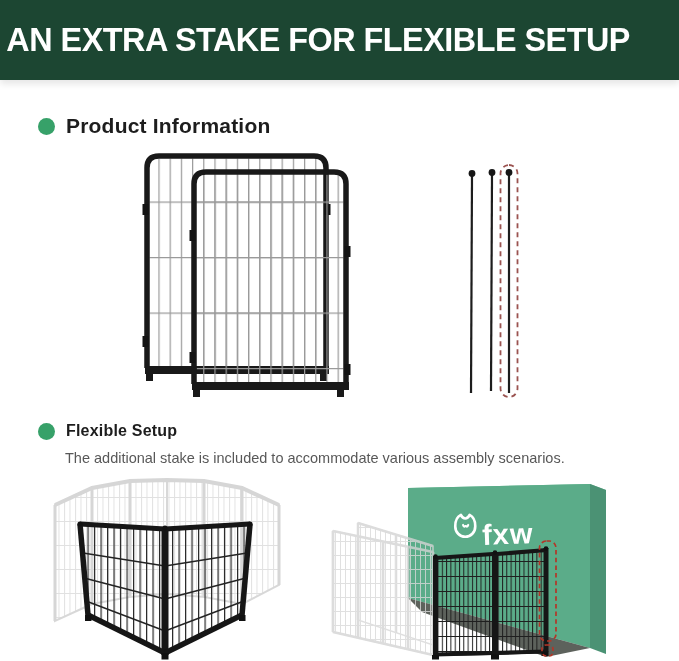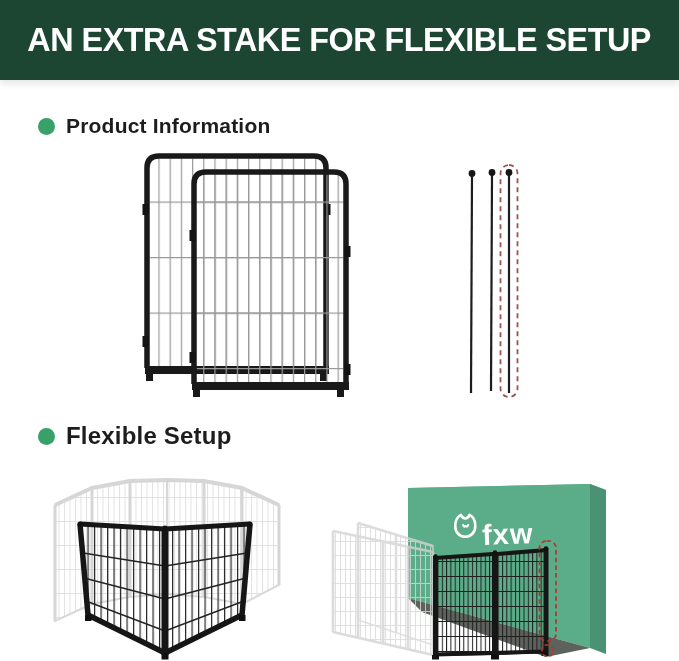--- a/index.html
+++ b/index.html
@@ -1,33 +1,33 @@
 <!DOCTYPE html>
 <html><head>
 <meta charset="utf-8">
 <style>
   html,body{margin:0;padding:0;background:#fff;}
   #app{position:relative;width:679px;height:661px;background:#ffffff;overflow:hidden;
        font-family:"Liberation Sans",sans-serif;}
 
   
   .banner{position:absolute;left:0;top:0;width:679px;height:80px;background:#1c4632;
-          display:flex;align-items:center;justify-content:center;
+          display:flex;align-items:center;
           box-shadow:0 4px 7px rgba(0,0,0,.10);}
   .banner h1{margin:0;color:#ffffff;font-size:33px;font-weight:700;letter-spacing:-.5px;
              white-space:nowrap;transform:scaleX(.98);}
 
   
   .sec-head{position:absolute;display:flex;align-items:center;gap:11px;}
   .sec-head .dot{width:17px;height:17px;border-radius:50%;background:#37a169;flex:0 0 auto;}
   .sec-head .txt{color:#1d1d1d;font-weight:700;letter-spacing:.2px;}
   #head-product{left:38px;top:104px;margin-top:10px;}
   #head-product .txt{font-size:21px;}
   #head-flex{left:38px;top:422px;}
-  #head-flex .txt{font-size:24px;}
+  #head-flex .txt{font-size:16px;}
   .subtitle{position:absolute;left:65px;top:450px;font-size:14.5px;color:#585858;}
 
   
   .fig{position:absolute;}
   #fig-panels{left:136px;top:146px;}
   #fig-stakes{left:452px;top:158px;}
   #fig-octagon{left:42px;top:473px;}
   #fig-wall{left:330px;top:471px;}
 
   svg{display:block;}
@@ -90,20 +90,21 @@
       <line x1="57" y1="17" x2="57" y2="235" stroke="#1d1d1d" stroke-width="2.2"></line>
       <circle cx="57" cy="14.5" r="3.4" fill="#161616"></circle>
     </g>
     <rect x="48.5" y="7" width="17" height="232" rx="8.5" fill="none" stroke="#9b5350" stroke-width="1.8" stroke-dasharray="5 4"></rect>
   </svg>
 
   <div class="sec-head" id="head-flex">
     <span class="dot"></span>
     <span class="txt">Flexible Setup</span>
   </div>
+  <div class="subtitle">The additional stake is included to accommodate various assembly scenarios.</div>
 
   <svg class="fig" id="fig-octagon" width="250" height="188" viewBox="0 0 250 188">
     <defs>
       <pattern id="pGridLightA" width="5.5" height="24" patternUnits="userSpaceOnUse">
         <path d="M0.5,0 V24 M0,0.5 H5.5" stroke="#dcdcdc" stroke-width="1" fill="none"></path>
       </pattern>
       <pattern id="pGridDarkA" width="6.5" height="26" patternUnits="userSpaceOnUse">
         <path d="M0.6,0 V26" stroke="#262626" stroke-width="1.2" fill="none"></path>
       </pattern>
     </defs>

